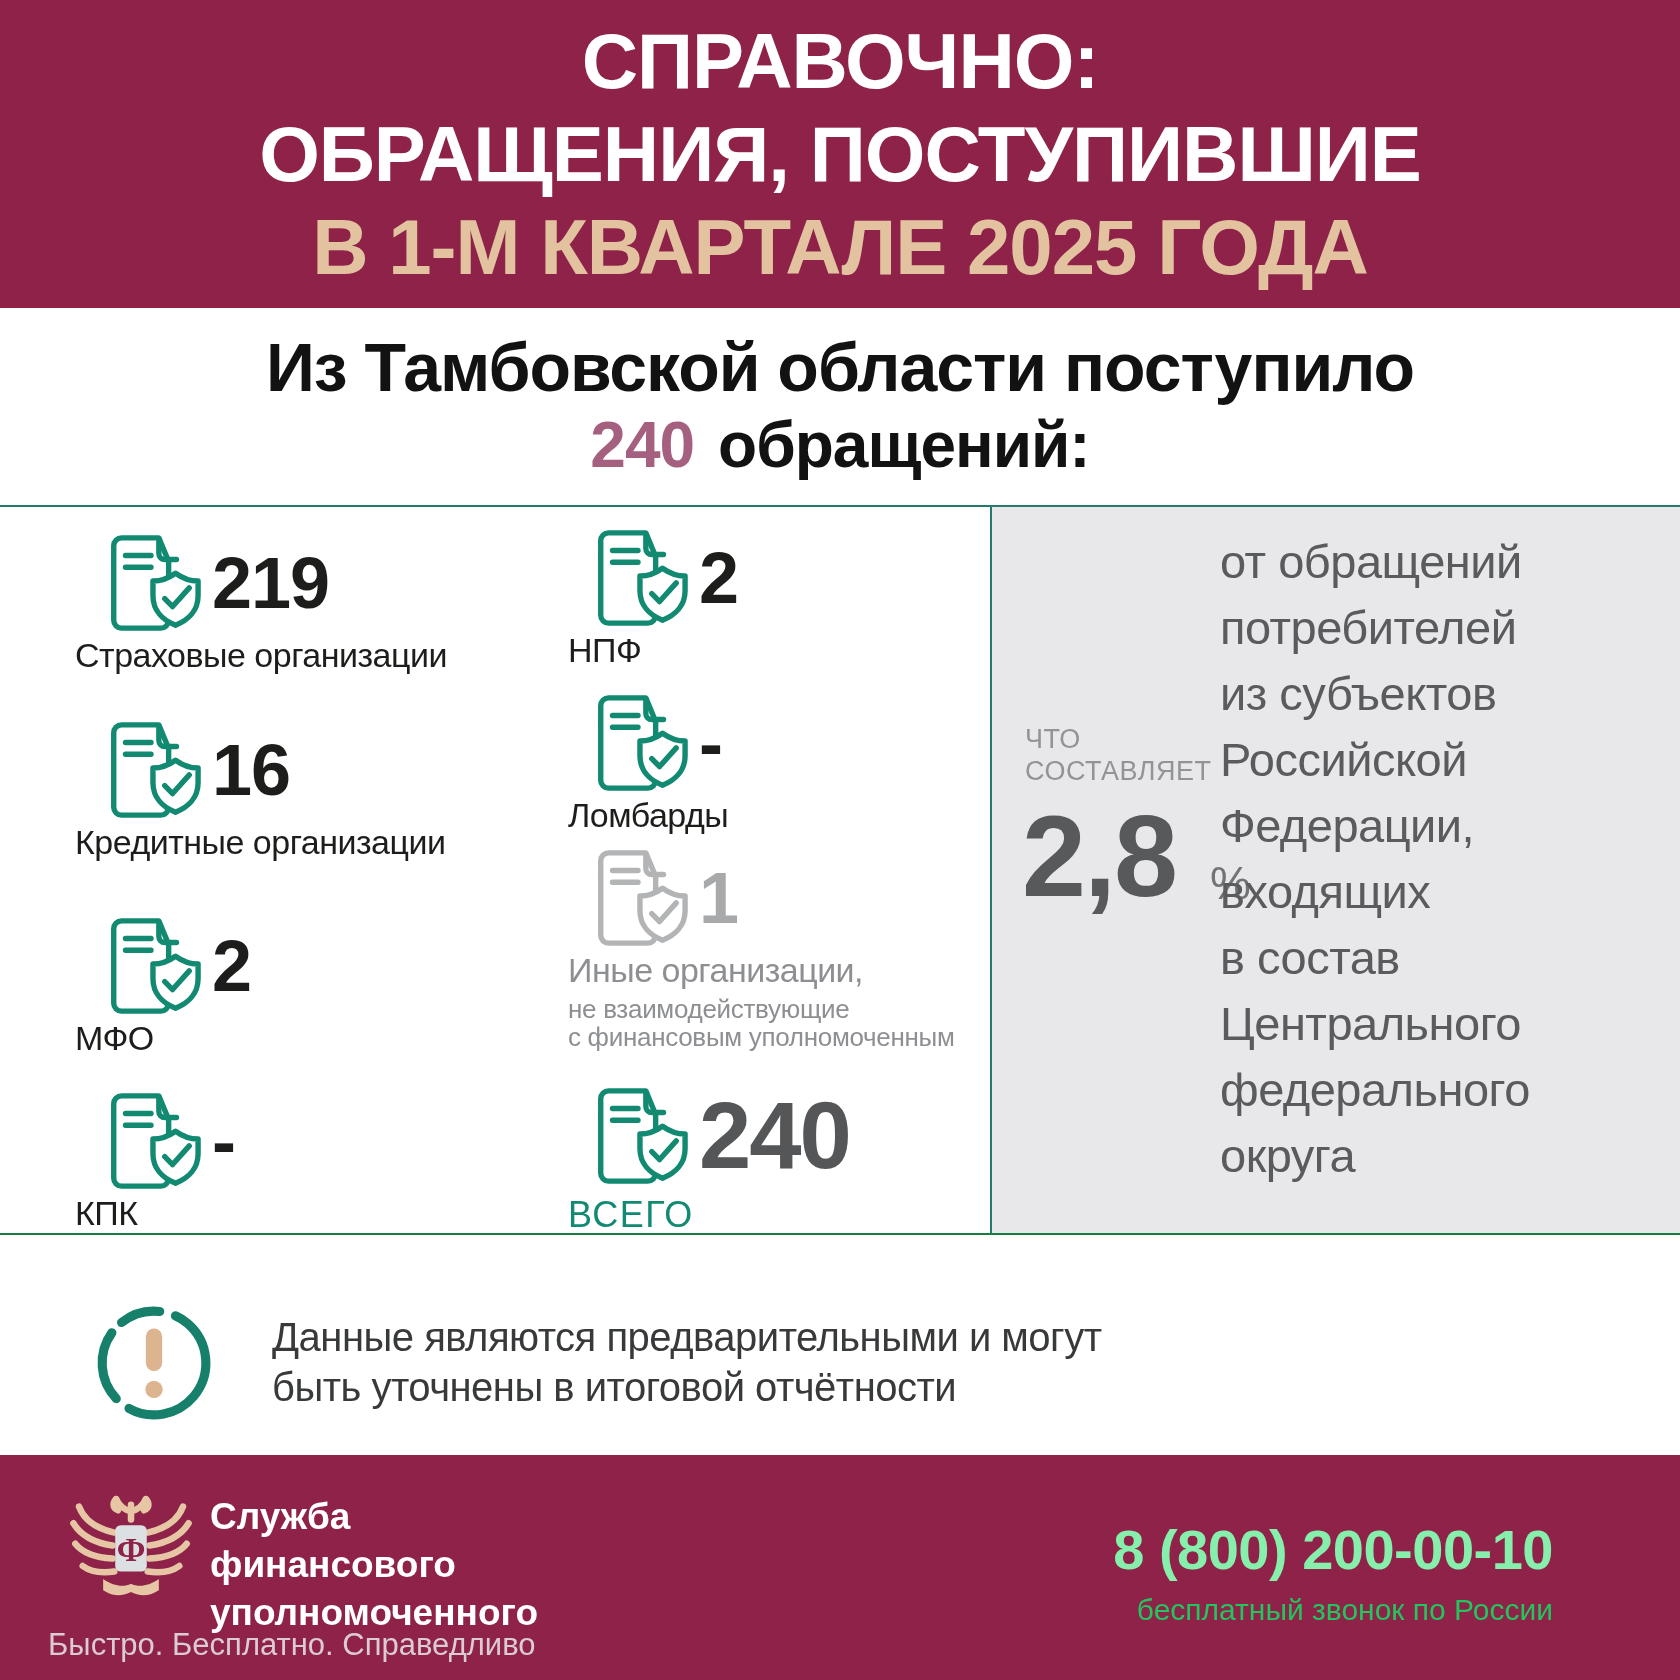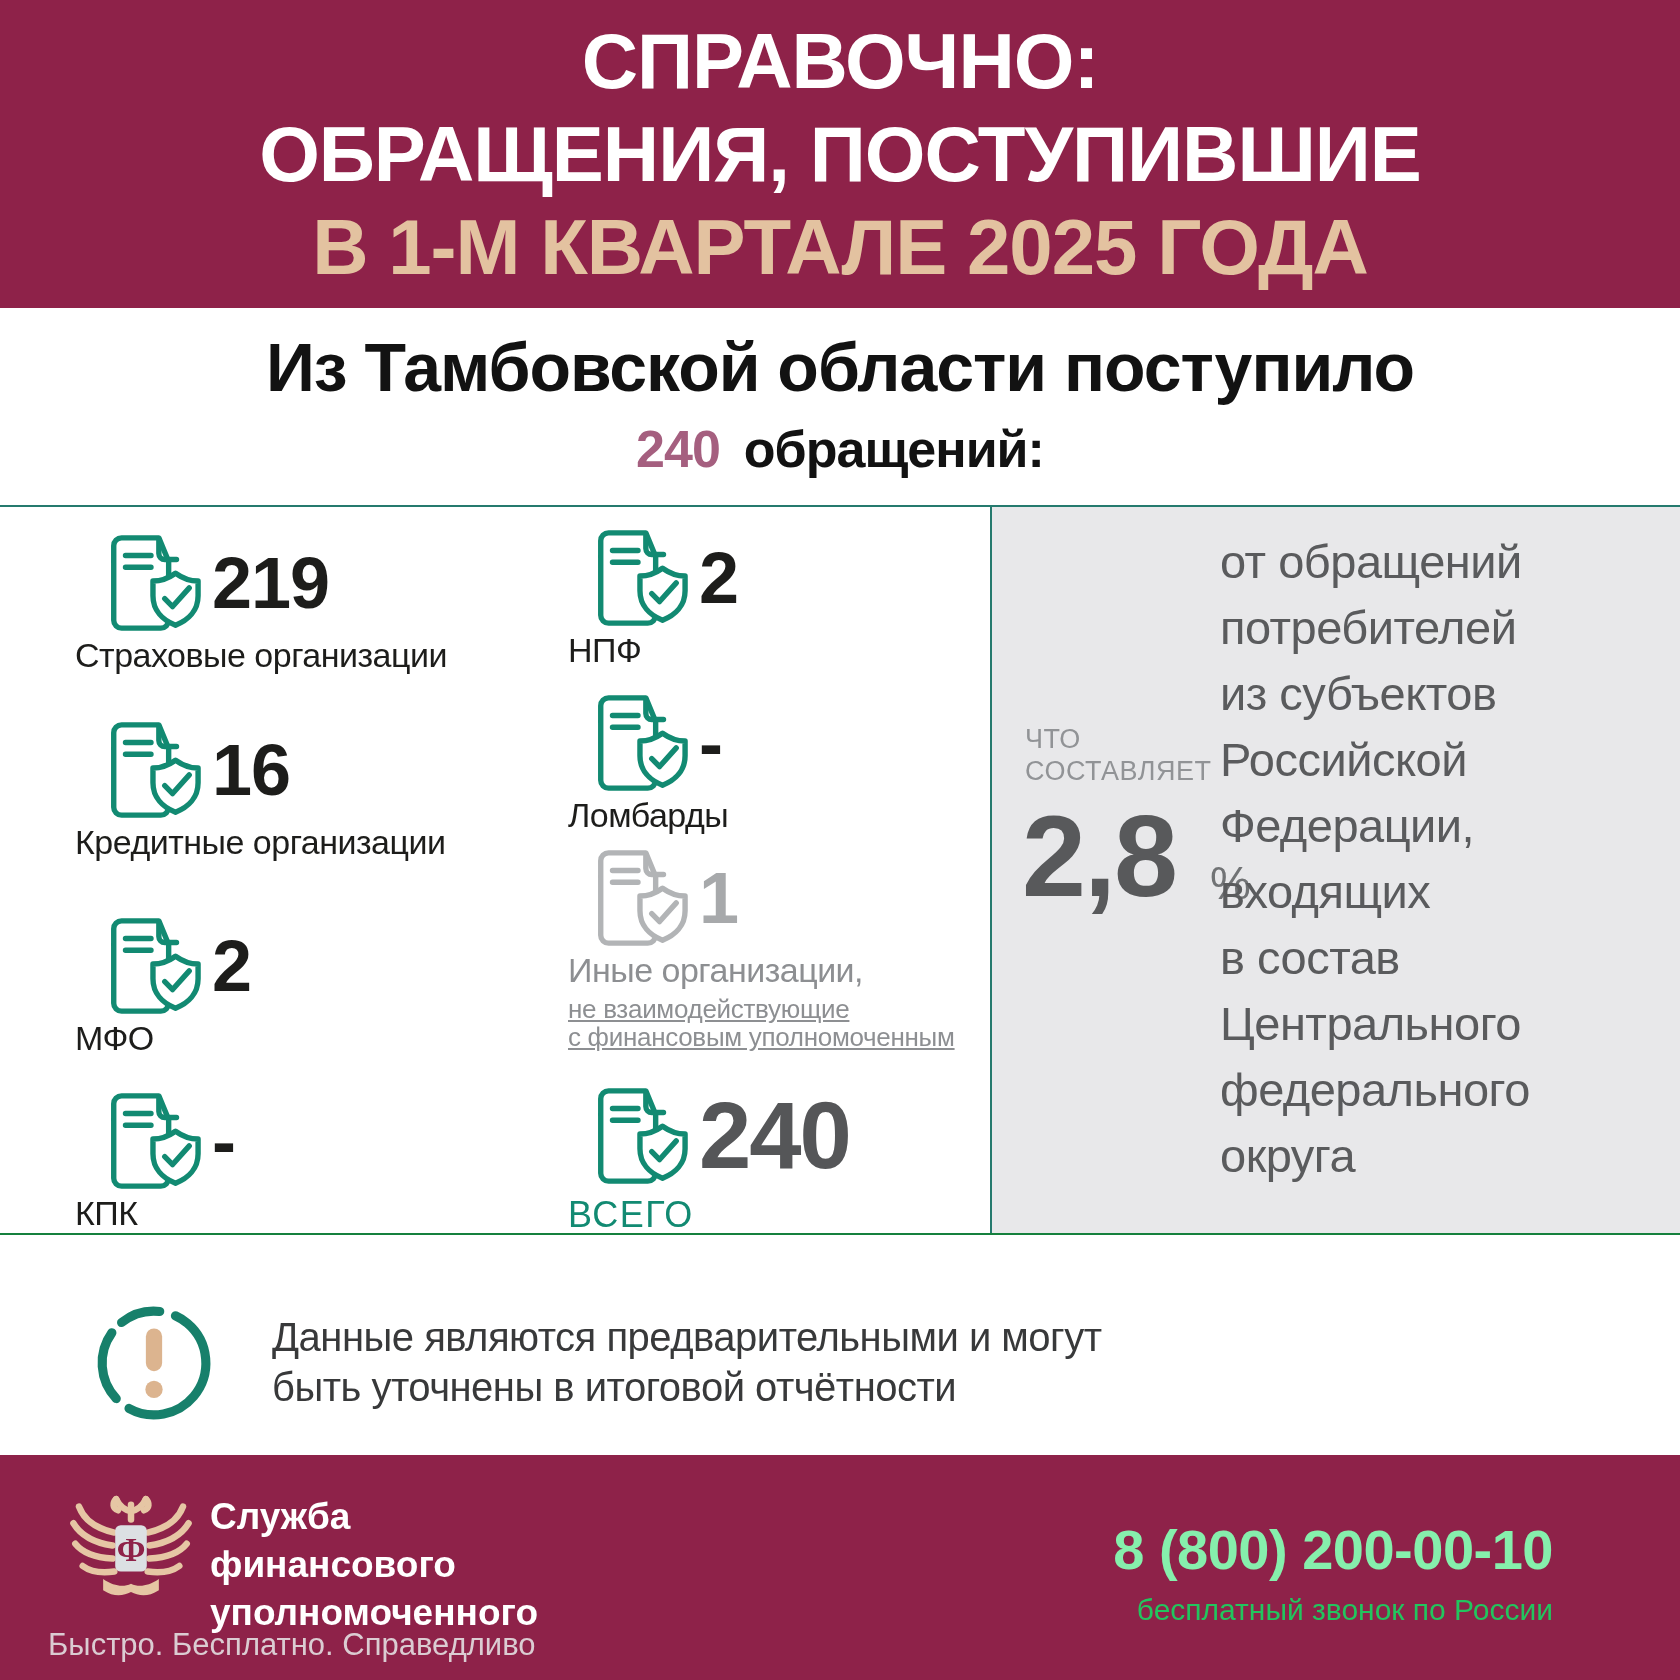--- a/index.html
+++ b/index.html
@@ -8,38 +8,38 @@
     background:#fff; font-family:"Liberation Sans", sans-serif;
   }
   
   .header { position:absolute; top:0; left:0; right:0; height:308px; background:#8e2249; text-align:center; }
   .hl { font-size:78px; line-height:93px; font-weight:bold; color:#fff; letter-spacing:-1px; }
   .hl.first { padding-top:15px; }
   .hl.tan { color:#e3c2a0; }
   
   .intro { position:absolute; top:308px; left:0; right:0; height:197px; background:#fff; text-align:center; color:#121212; }
   .intro-line1 { padding-top:20px; font-size:68px; font-weight:bold; letter-spacing:-1px; }
-  .intro-line2 { margin-top:13px; font-size:52px; font-weight:bold; letter-spacing:-1px; }
+  .intro-line2 { margin-top:2px; font-size:64px; font-weight:bold; letter-spacing:-1px; }
   .intro-count { color:#a55f7f; margin-right:24px; }
   
   .body { position:absolute; top:505px; left:0; right:0; height:730px; box-sizing:border-box;
           border-top:2px solid #257a6e; border-bottom:2px solid #15803d; background:#fff; }
   .stat { position:absolute; }
   .stat-top { display:flex; align-items:center; gap:10px; margin-left:25px; }
   .col2 .stat-top { margin-left:19px; }
   .doc-icon { width:102px; height:102px; flex:0 0 auto; }
   .teal-icon { color:#128a72; }
   .gray-icon { color:#b2b4b6; }
   .stat-value { font-size:72px; font-weight:bold; color:#1d1d1b; letter-spacing:-1px; }
   .stat-value.gray { color:#a7a9ab; }
   .stat-value.total { font-size:94px; color:#555658; letter-spacing:-2px; }
   .stat-label { font-size:34px; color:#1d1d1b; margin-top:2px; letter-spacing:-0.5px; }
   .stat-label.gray { color:#8d8f92; }
   .stat-label.total { color:#128a72; font-size:36px; letter-spacing:1.5px; margin-top:4px; }
-  .stat-sub { font-size:26px; color:#8d8f92; letter-spacing:-0.3px; line-height:28px; margin-top:5px;text-decoration:underline; }
+  .stat-sub { font-size:26px; color:#8d8f92; letter-spacing:-0.3px; line-height:28px; margin-top:5px; }
   .stat-sub + .stat-sub { margin-top:0; }
   #stat-l1 { left:75px;  top:25px; }
   #stat-l2 { left:75px;  top:212px; }
   #stat-l3 { left:75px;  top:408px; }
   #stat-l4 { left:75px;  top:583px; }
   #stat-m1 { left:568px; top:20px; }
   #stat-m2 { left:568px; top:185px; }
   #stat-m3 { left:568px; top:340px; }
   #stat-m4 { left:568px; top:575px; }
   

